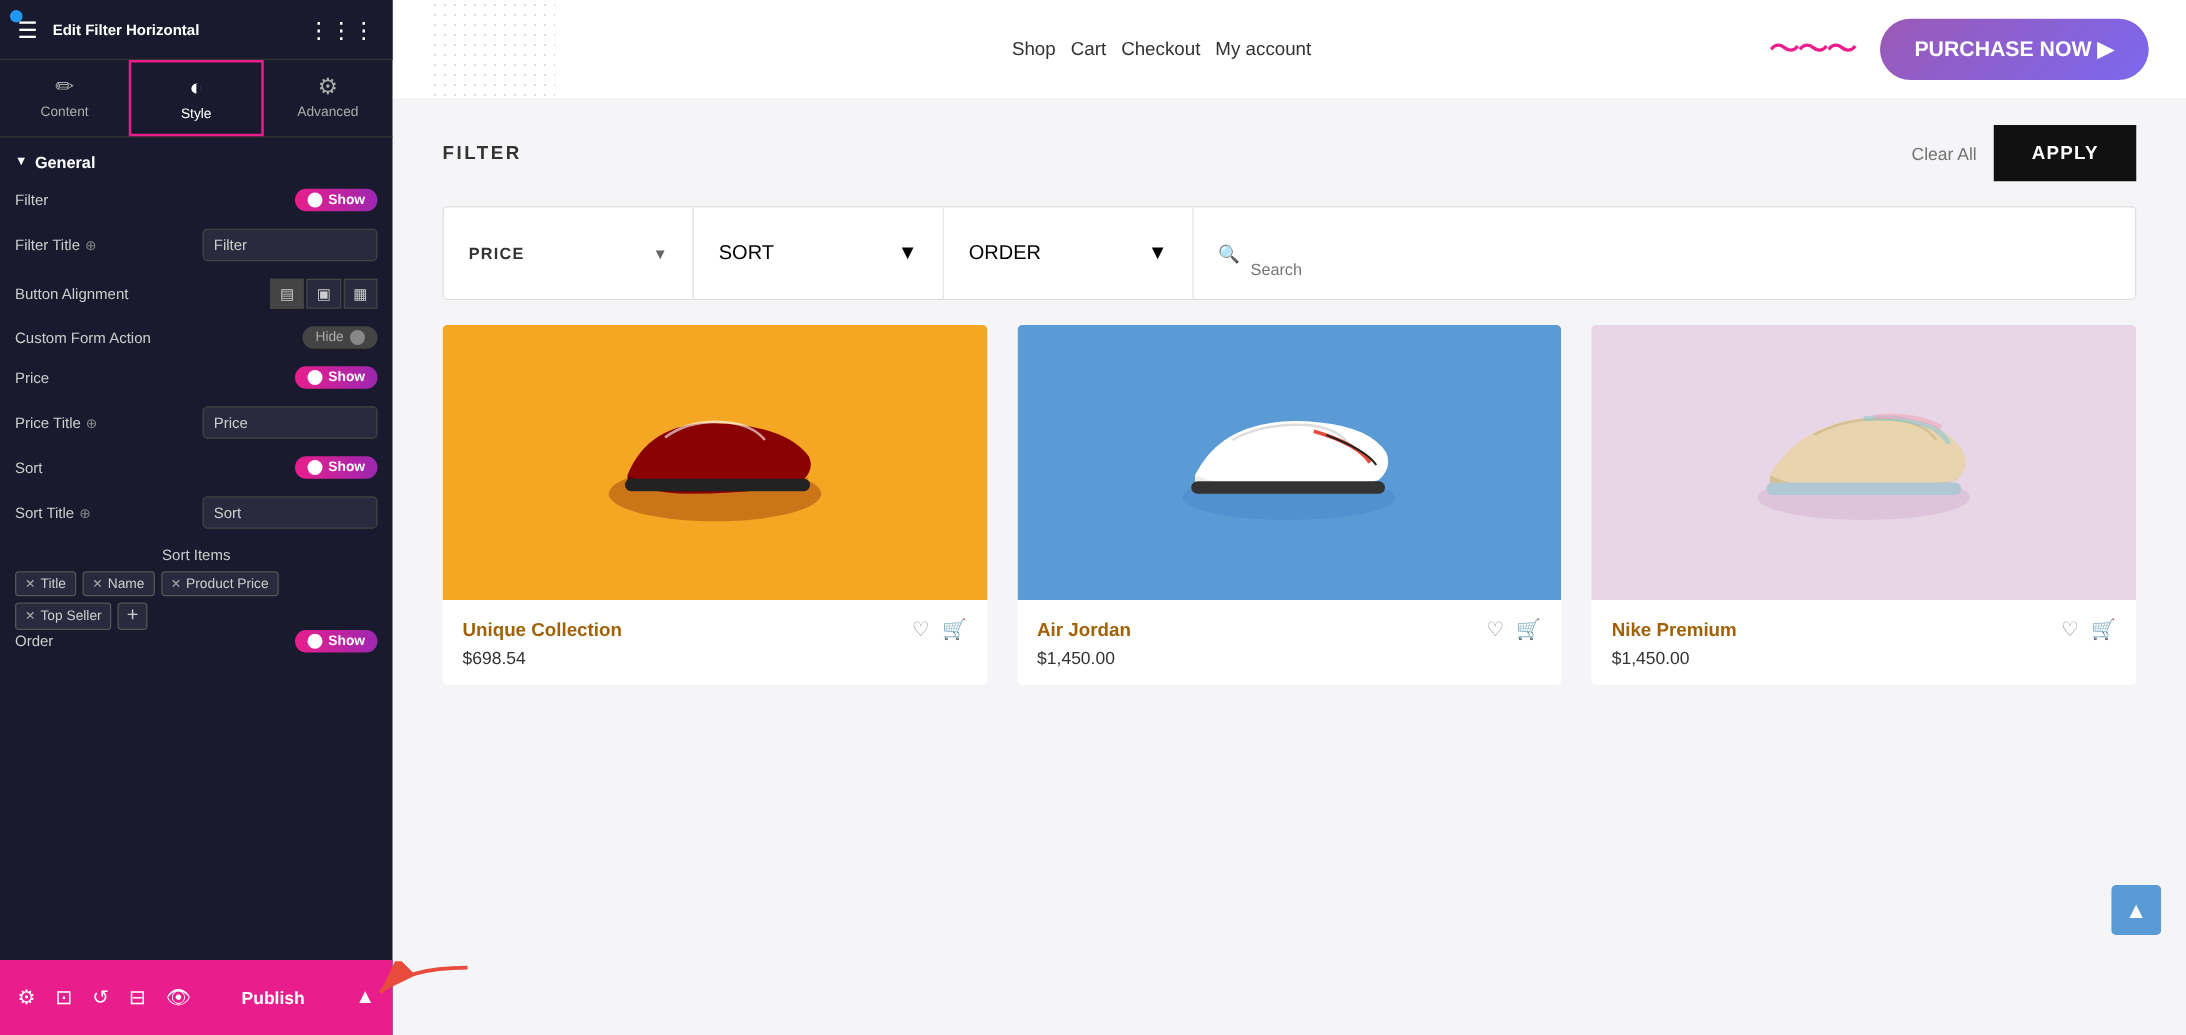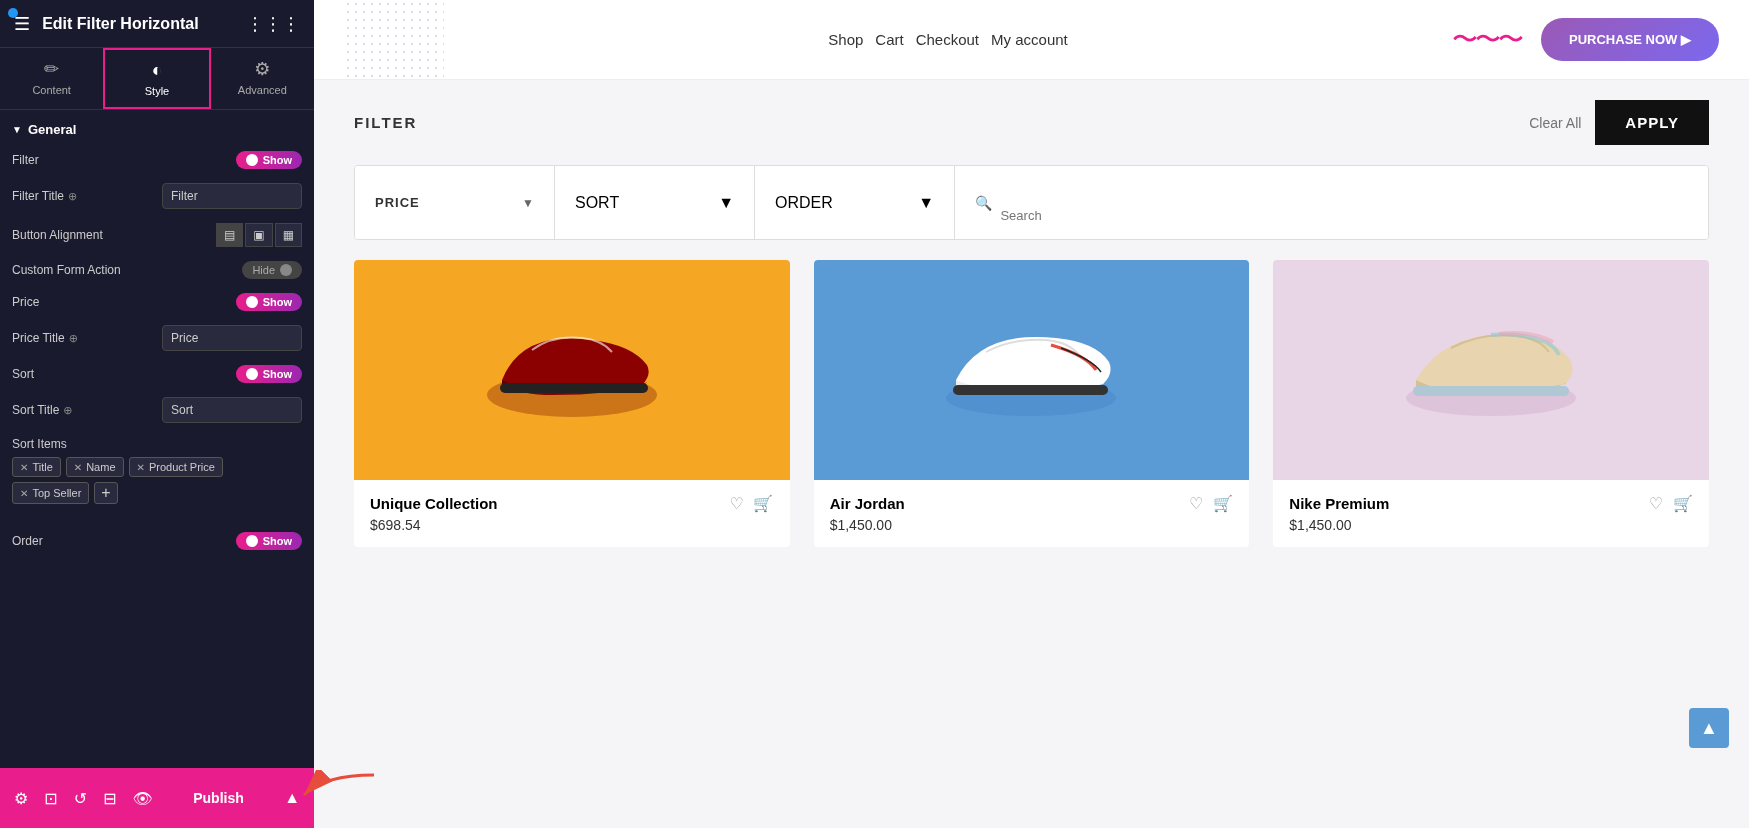--- a/index.html
+++ b/index.html
@@ -28,21 +28,21 @@
 
     .panel-header .menu-icon {
       font-size: 18px;
       color: #fff;
       margin-right: 12px;
       cursor: pointer;
     }
 
     .panel-header .title {
       color: #fff;
-      font-size: 16px;
+      font-size: 12px;
       font-weight: 600;
       flex: 1;
     }
 
     .panel-header .grid-icon {
       font-size: 18px;
       color: #fff;
     }
 
     .tab-bar {
@@ -174,21 +174,22 @@
       padding: 4px 7px;
       font-size: 12px;
       cursor: pointer;
     }
 
     .align-btn.active {
       background: #444;
     }
 
     .sort-items-row {
-      margin-bottom: 28px;
+      margin-bottom: 0;
+      text-align: center;
     }
 
     .sort-items-label {
       color: #ccc;
       font-size: 12px;
       margin-bottom: 6px;
     }
 
     .tags-container {
       display: flex;
@@ -291,21 +292,21 @@
       text-decoration: none;
       cursor: pointer;
     }
 
     .purchase-btn {
       background: linear-gradient(135deg, #9b59b6, #7b68ee);
       color: #fff;
       border: none;
       border-radius: 25px;
       padding: 14px 28px;
-      font-size: 13px;
+      font-size: 17px;
       font-weight: 600;
       cursor: pointer;
       display: flex;
       align-items: center;
       gap: 6px;
     }
 
     
     .filter-section {
       padding: 20px 40px 0 40px;
@@ -463,21 +464,21 @@
 
     .product-name-row {
       display: flex;
       justify-content: space-between;
       align-items: center;
     }
 
     .product-name {
       font-size: 15px;
       font-weight: 600;
-      color: #000000;
+      color: #a16207;
     }
 
     .product-actions {
       display: flex;
       gap: 10px;
       align-items: center;
     }
 
     .heart-icon, .cart-icon {
       font-size: 16px;

